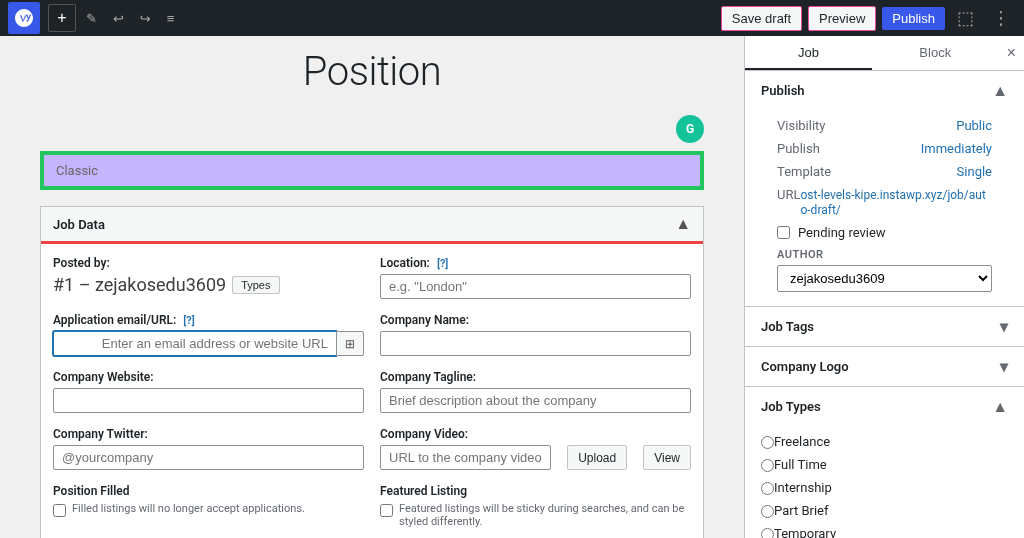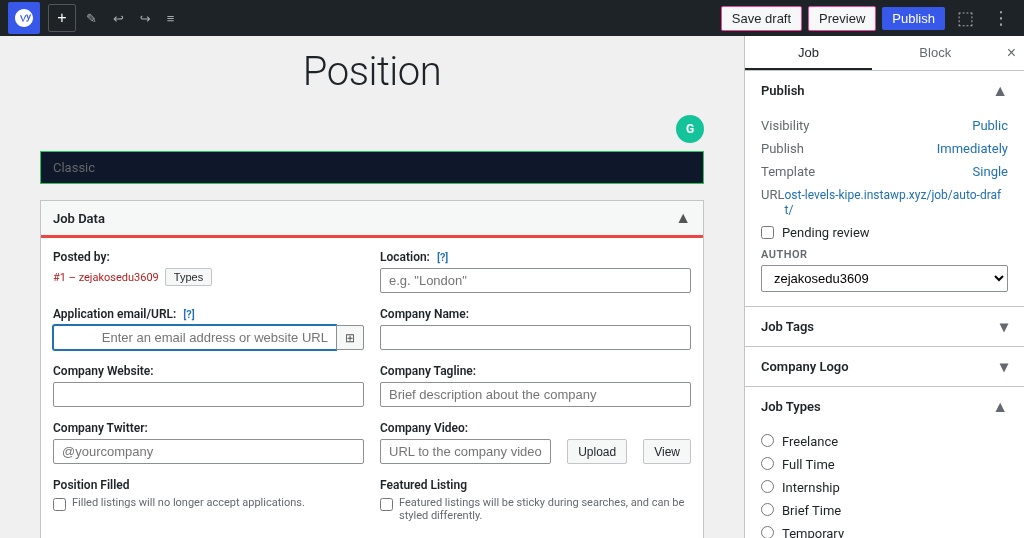--- a/index.html
+++ b/index.html
@@ -47,21 +47,21 @@
     .grammarly-icon {
       display: flex; justify-content: flex-end; margin-bottom: 8px;
     }
     .grammarly-badge {
       width: 28px; height: 28px; background: #15c39a; border-radius: 50%;
       display: flex; align-items: center; justify-content: center;
       color: white; font-size: 12px; font-weight: bold;
     }
     
     .classic-block {
-      border: 1px solid #22c55e; background: #0f172a; padding: 8px 12px;
+      border: 4px solid #22c55e; background: #c4b5fd; padding: 8px 12px;
       font-size: 13px; color: #666; margin-bottom: 16px;
     }
     
     
     .job-data-section {
       background: white; border: 1px solid #c3c4c7; margin-top: 8px;
     }
     .job-data-header {
       padding: 8px 12px; display: flex; justify-content: space-between;
       align-items: center; border-bottom: 3px solid #ef4444; background: #f6f7f7;
@@ -131,40 +131,40 @@
     .sidebar-close {
       padding: 8px; cursor: pointer; color: #646970; background: none; border: none; font-size: 16px;
     }
     
     .sidebar-section { border-bottom: 1px solid #c3c4c7; }
     .sidebar-section-header {
       padding: 10px 16px; display: flex; justify-content: space-between;
       align-items: center; font-weight: 600; font-size: 13px; cursor: pointer;
     }
     .sidebar-section-header .toggle { color: #646970; font-size: 16px; }
-    .sidebar-section-body { padding: 8px 16px 14px; }
+    .sidebar-section-body { padding: 8px 32px 14px; }
     
     .sidebar-row { display: flex; justify-content: space-between; align-items: flex-start; margin-bottom: 8px; font-size: 13px; }
     .sidebar-label { color: #646970; }
     .sidebar-value { color: #1d2327; }
     .sidebar-value a { color: #2271b1; text-decoration: none; }
     .sidebar-value .url-link { color: #2271b1; font-size: 12px; word-break: break-all; }
     
     .pending-review { display: flex; align-items: center; gap: 8px; font-size: 13px; }
     .pending-review input[type="checkbox"] { }
     
     .author-label { font-size: 11px; font-weight: 600; color: #646970; text-transform: uppercase; margin: 8px 0 4px; letter-spacing: 0.5px; }
     .author-select {
       width: 100%; border: 1px solid #8c8f94; border-radius: 2px; padding: 4px 8px;
       font-size: 13px; background: white;
     }
     
     
     .job-types-body { padding: 8px 16px 14px; }
-    .radio-option { display: flex; align-items: flex-start; gap: 8px; margin-bottom: 8px; font-size: 13px; }
+    .radio-option { display: flex; align-items: flex-end; gap: 0; margin-bottom: 8px; font-size: 13px; }
     .radio-option input[type="radio"] { }
   </style>
 </head>
 <body>
 
 <div id="toolbar">
   <div class="toolbar-logo">
     <svg width="18" height="18" viewBox="0 0 20 20" fill="white">
         <path d="M10 0C4.5 0 0 4.5 0 10s4.5 10 10 10 10-4.5 10-10S15.5 0 10 0zm-1.2 14.8L5.5 7H7l2.1 5.5L11.2 7h1.5l-3.9 7.8zM15 13c-.3.8-.9 1-1.5 1-.4 0-.8-.1-1.1-.4l.5-1c.2.2.4.3.6.3.3 0 .5-.2.6-.5l.3-1-2-5.4h1.5l1.3 3.9 1.3-3.9H18L15 13z"></path>
       </svg>
@@ -201,21 +201,21 @@
       <div class="job-data-header">
         <span>Job Data</span>
         <button class="collapse-btn">▲</button>
       </div>
       <div class="job-data-body">
 
         <div class="form-row">
           <div class="form-col">
             <label class="form-label">Posted by:</label>
             <div class="posted-by">
-              <a href="#" style="color:#b91c1c; text-decoration:none; font-size:11px;">#1 – zejakosedu3609</a>
+              <a href="#" style="color:#404040; text-decoration:none; font-size:18px;">#1 – zejakosedu3609</a>
               <button class="btn-small">Types</button>
             </div>
           </div>
           <div class="form-col">
             <label class="form-label">
               <span>Location:</span>
               <span class="form-help">[?]</span>
             </label>
             <input type="text" class="form-input" placeholder="e.g. &quot;London&quot;" style="">
           </div>
@@ -354,21 +354,21 @@
           <div class="radio-option">
             <input type="radio" name="job_type" value="full-time" style="">
             <label>Full Time</label>
           </div>
           <div class="radio-option">
             <input type="radio" name="job_type" value="internship" style="">
             <label>Internship</label>
           </div>
           <div class="radio-option">
             <input type="radio" name="job_type" value="part-time" style="">
-            <label>Brief Time</label>
+            <label>Part Brief</label>
           </div>
           <div class="radio-option">
             <input type="radio" name="job_type" value="temporary" style="">
             <label>Temporary</label>
           </div>
         </div>
     </div>
   </div>
 </div>
 

